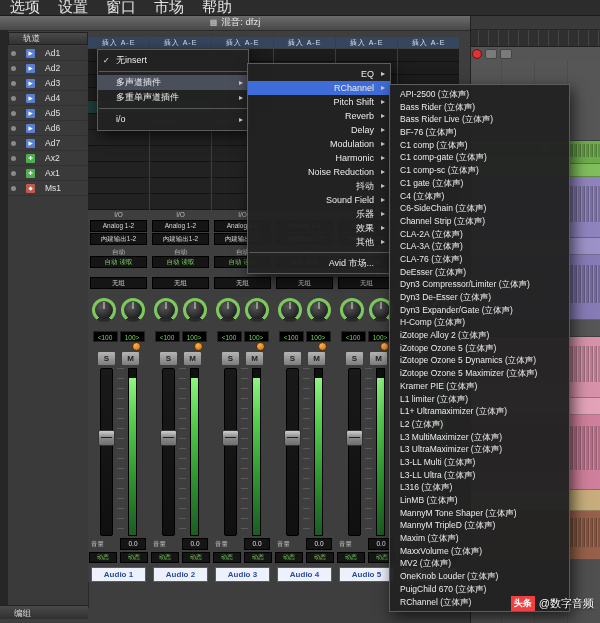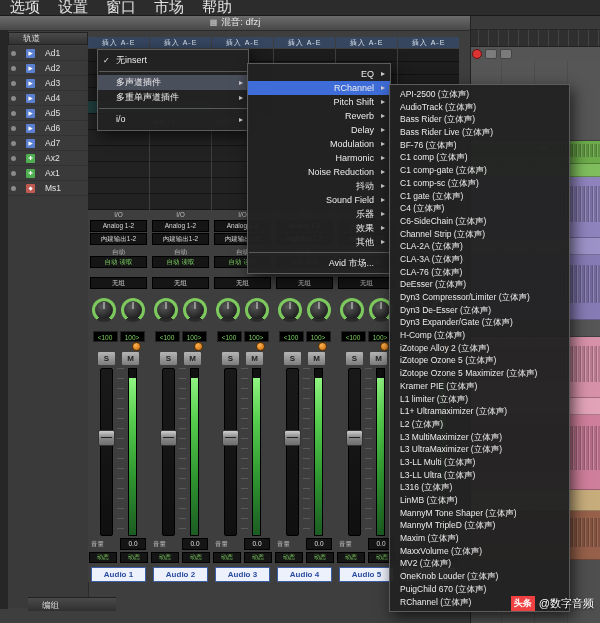--- a/index.html
+++ b/index.html
@@ -41,23 +41,23 @@
              background:linear-gradient(#4a4a4a,#323232);border:1px solid #222;color:#ddd;
              font-size:8.5px;line-height:11px;padding-left:14px;}
   #tracklist{position:absolute;left:8px;top:31px;width:80px;bottom:15px;background:#3a3a3a;
              border-right:1px solid #2a2a2a;}
   .trk{display:flex;align-items:center;height:14px;gap:10px;padding-left:3px;
        border-bottom:1px solid rgba(0,0,0,.12);}
   .trk .dot{width:5px;height:5px;border-radius:50%;background:#8a8a8a;flex:none;}
   .trk .chip{width:9px;height:9px;border-radius:1px;font-size:5.5px;line-height:9px;
              text-align:center;color:#fff;flex:none;}
   .trk .tlabel{font-size:8.5px;color:#e2e2e2;}
-  .groups-bar{position:absolute;left:0;bottom:12px;width:88px;height:14px;box-sizing:border-box;
+  .groups-bar{position:absolute;left:0;bottom:4px;width:88px;height:14px;box-sizing:border-box;
               background:linear-gradient(#4a4a4a,#303030);border-top:1px solid #222;color:#ddd;
-              font-size:8.5px;line-height:14px;padding-left:14px;margin-left:28px;}
+              font-size:8.5px;line-height:14px;padding-left:14px;}
 
   
   #strips{position:absolute;left:88px;top:22px;display:flex;}
   .strip{width:61px;margin-right:1px;display:flex;flex-direction:column;background:#3e3e3e;}
   .s-header{height:11px;margin-bottom:1px;background:#36465f;color:#d8e0ee;font-size:7px;
             line-height:11px;text-align:center;letter-spacing:1px;white-space:nowrap;}
   .s-inserts{height:65px;}
   .s-inserts .slot{height:12px;background:#1d1d1d;border-bottom:1px solid #121212;}
   .slot.teal{background:#1d3b3a;}
   .s-sends{height:96px;}
@@ -740,41 +740,41 @@
   </div>
 <div class="sep"></div>
   <div class="mi">
     <span class="chk"></span>
     <span class="lbl">Avid 市场...</span>
     <span class="arr"></span>
   </div>
 </div>
 <div id="plugin-menu" class="menu">
     <div class="mi3">API-2500 (立体声)</div>
-    <div class="mi3">AudioTrack (立体声)</div>
     <div class="mi3">Bass Rider (立体声)</div>
     <div class="mi3">Bass Rider Live (立体声)</div>
     <div class="mi3">BF-76 (立体声)</div>
     <div class="mi3">C1 comp (立体声)</div>
     <div class="mi3">C1 comp-gate (立体声)</div>
     <div class="mi3">C1 comp-sc (立体声)</div>
     <div class="mi3">C1 gate (立体声)</div>
     <div class="mi3">C4 (立体声)</div>
     <div class="mi3">C6-SideChain (立体声)</div>
     <div class="mi3">Channel Strip (立体声)</div>
     <div class="mi3">CLA-2A (立体声)</div>
     <div class="mi3">CLA-3A (立体声)</div>
     <div class="mi3">CLA-76 (立体声)</div>
     <div class="mi3">DeEsser (立体声)</div>
     <div class="mi3">Dyn3 Compressor/Limiter (立体声)</div>
     <div class="mi3">Dyn3 De-Esser (立体声)</div>
     <div class="mi3">Dyn3 Expander/Gate (立体声)</div>
     <div class="mi3">H-Comp (立体声)</div>
     <div class="mi3">iZotope Alloy 2 (立体声)</div>
     <div class="mi3">iZotope Ozone 5 (立体声)</div>
+    <div class="mi3">iZotope Ozone 5 Dynamics (立体声)</div>
     <div class="mi3">iZotope Ozone 5 Maximizer (立体声)</div>
     <div class="mi3">Kramer PIE (立体声)</div>
     <div class="mi3">L1 limiter (立体声)</div>
     <div class="mi3">L1+ Ultramaximizer (立体声)</div>
     <div class="mi3">L2 (立体声)</div>
     <div class="mi3">L3 MultiMaximizer (立体声)</div>
     <div class="mi3">L3 UltraMaximizer (立体声)</div>
     <div class="mi3">L3-LL Multi (立体声)</div>
     <div class="mi3">L3-LL Ultra (立体声)</div>
     <div class="mi3">L316 (立体声)</div>

